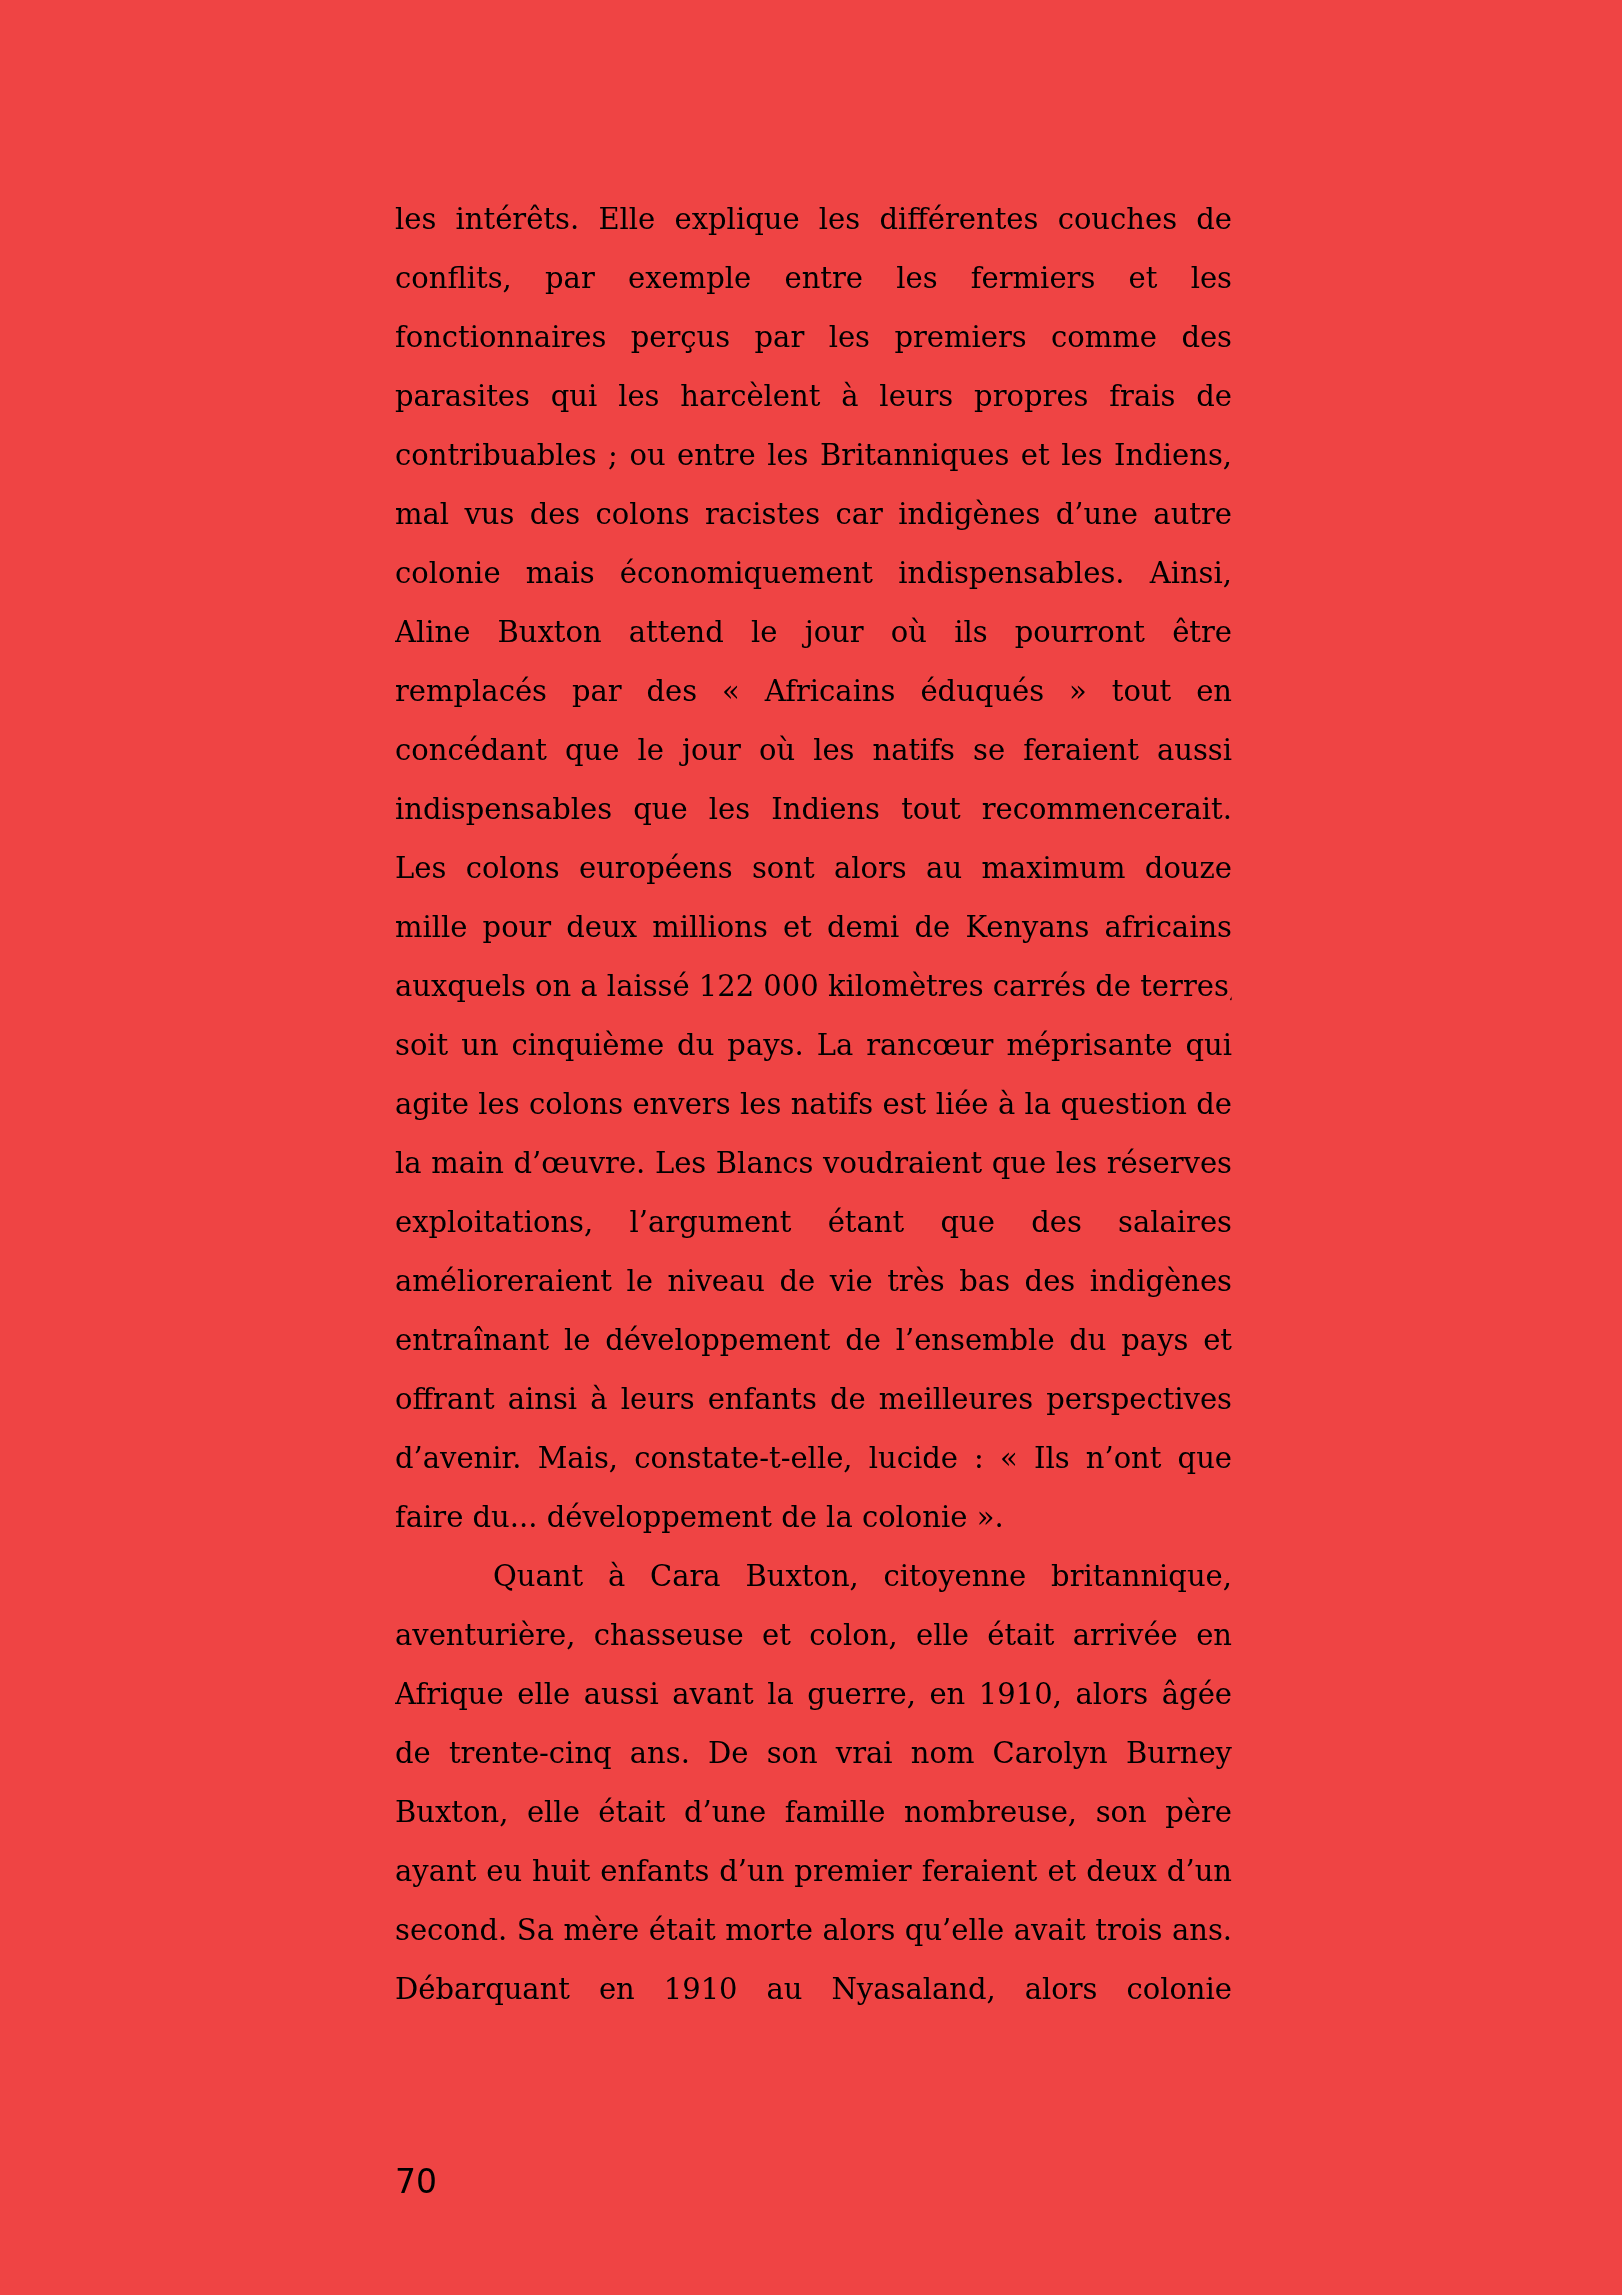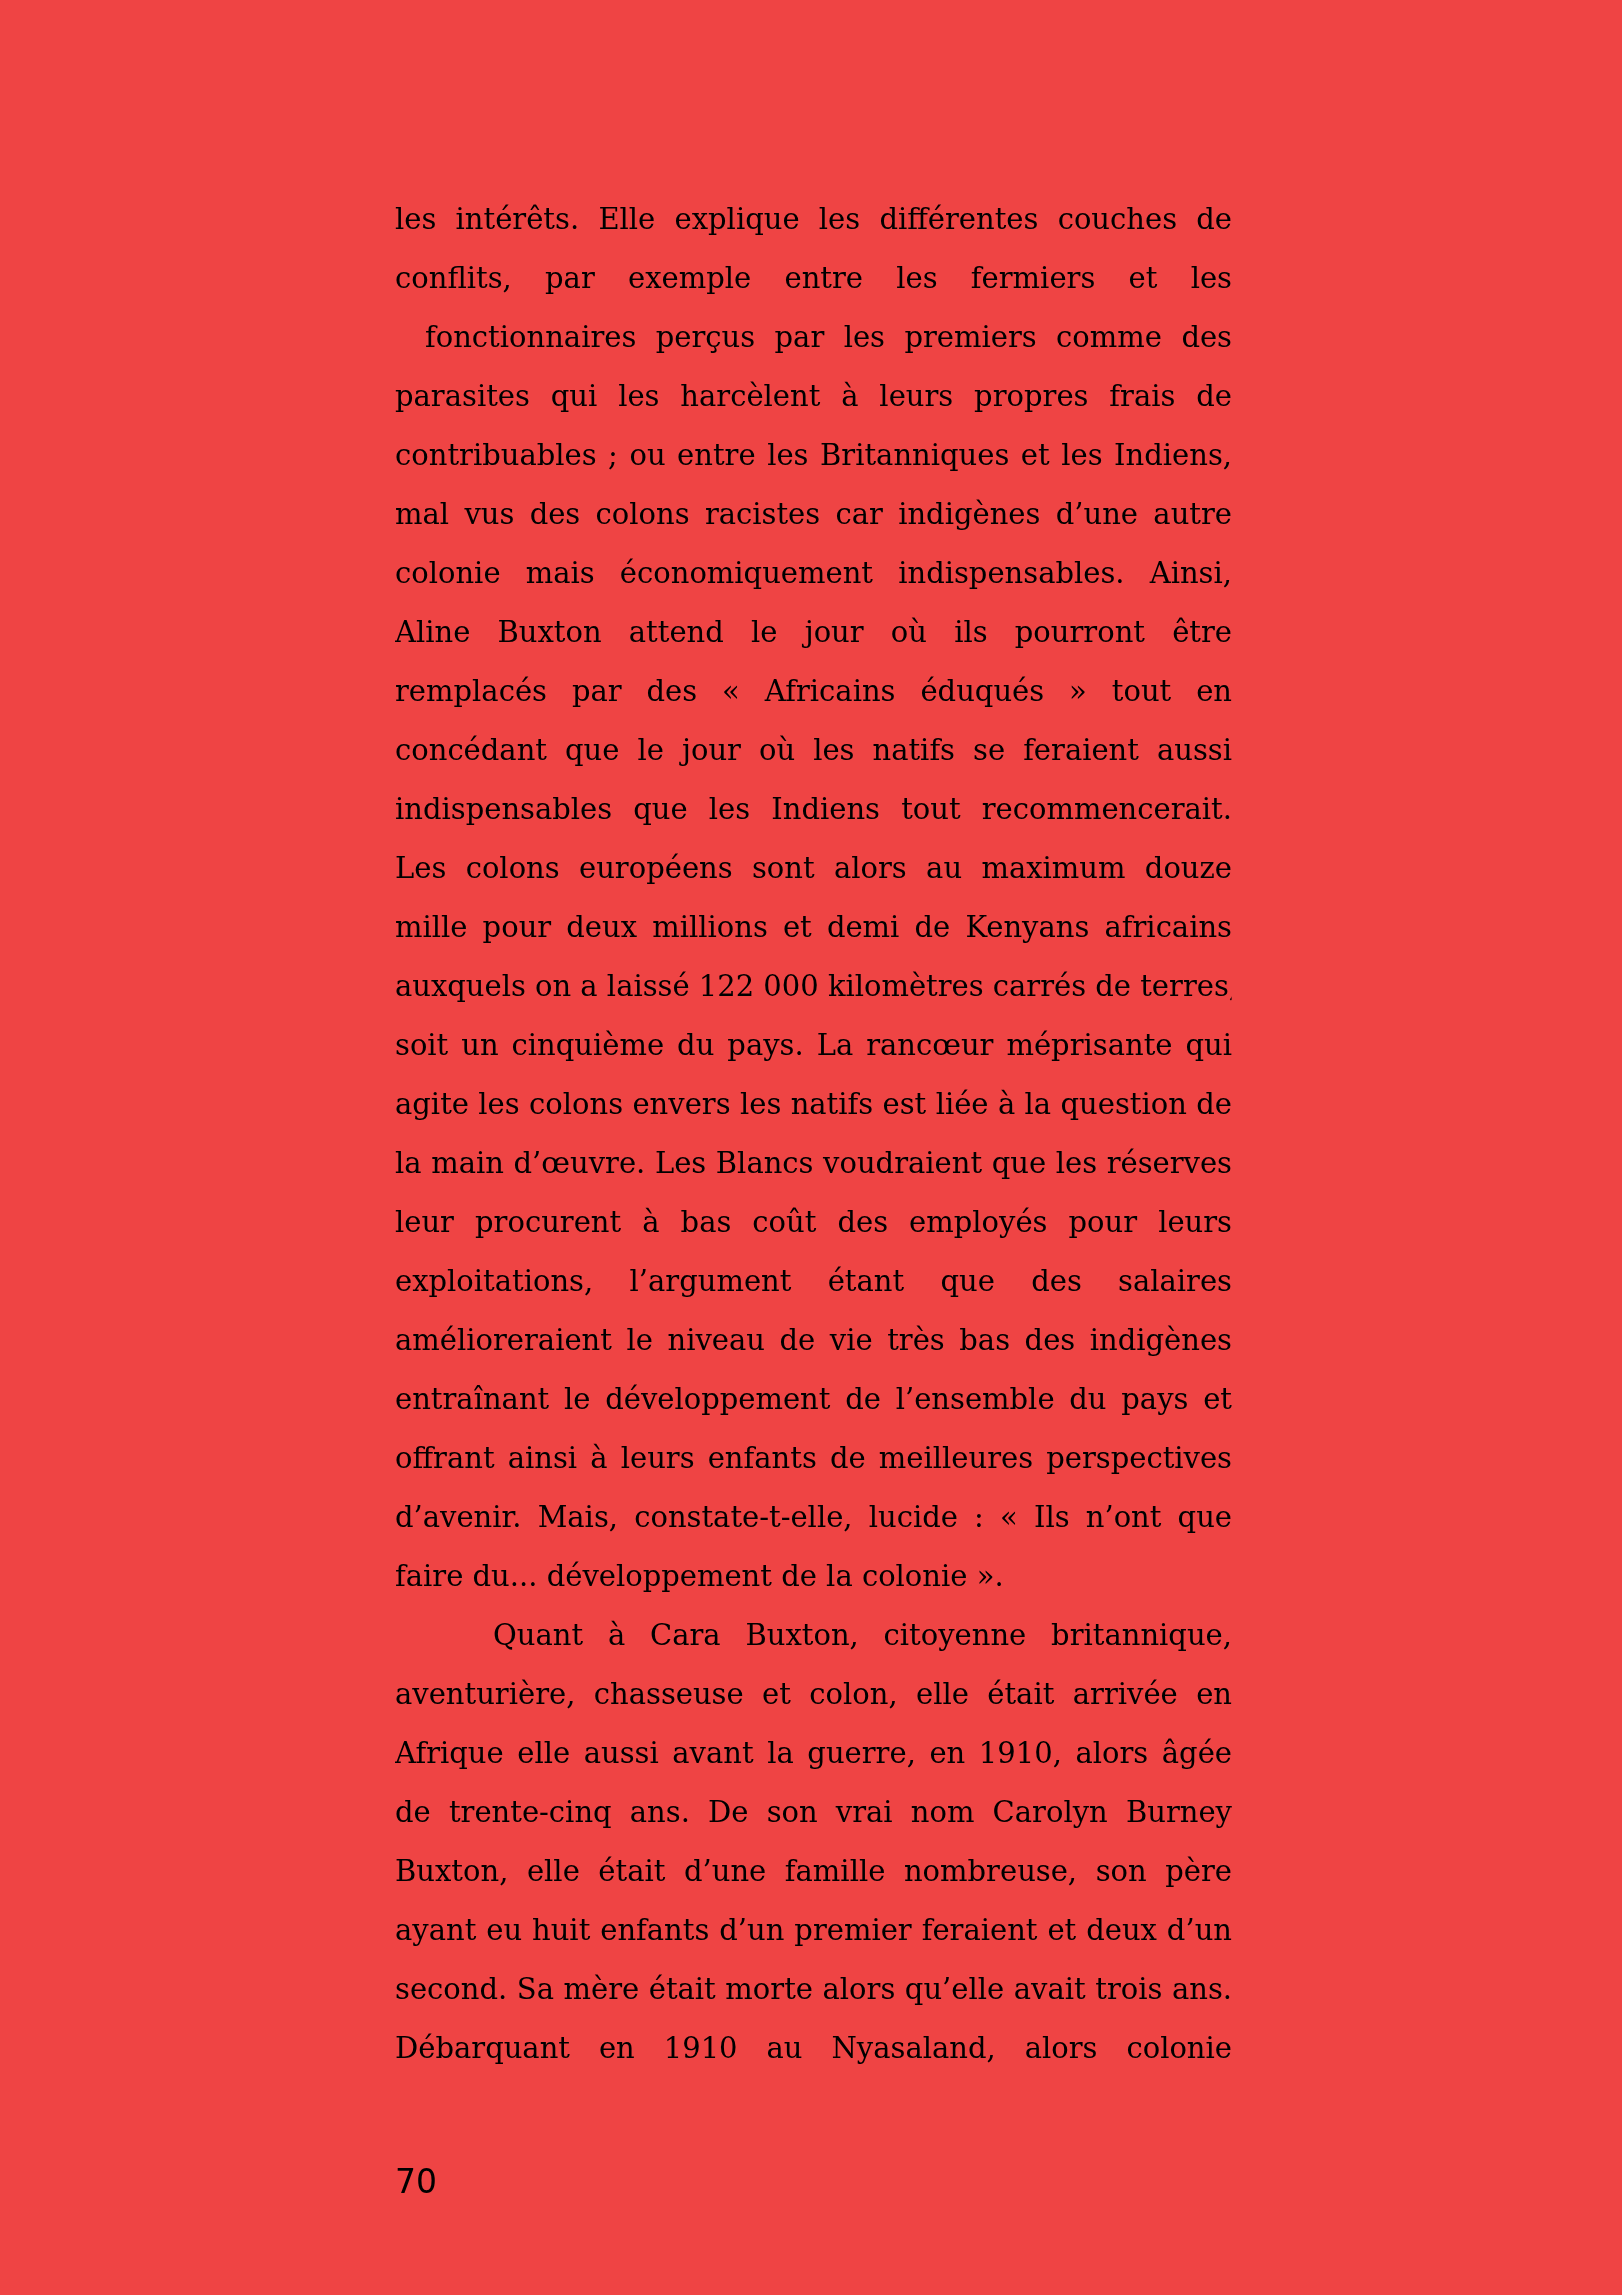--- a/index.html
+++ b/index.html
@@ -59,36 +59,35 @@
 </style>
 </head>
 <body>
 
 <div class="page">
   <div class="text-block">
 
     <div class="paragraph">
       <span class="line" style="white-space: normal;">les intérêts. Elle explique les différentes couches de</span>
       <span class="line" style="white-space: normal;">conflits, par exemple entre les fermiers et les</span>
-      <span class="line" style="white-space: normal; margin-left: 30px;">fonctionnaires perçus par les premiers comme des</span>
+      <span class="line" style="white-space: normal;">fonctionnaires perçus par les premiers comme des</span>
       <span class="line" style="white-space: normal;">parasites qui les harcèlent à leurs propres frais de</span>
       <span class="line" style="white-space: normal;">contribuables ; ou entre les Britanniques et les Indiens,</span>
       <span class="line" style="white-space: normal;">mal vus des colons racistes car indigènes d’une autre</span>
       <span class="line" style="white-space: normal;">colonie mais économiquement indispensables. Ainsi,</span>
       <span class="line" style="white-space: normal;">Aline Buxton attend le jour où ils pourront être</span>
       <span class="line" style="white-space: normal;">remplacés par des « Africains éduqués » tout en</span>
       <span class="line" style="white-space: normal;">concédant que le jour où les natifs se feraient aussi</span>
       <span class="line" style="white-space: normal;">indispensables que les Indiens tout recommencerait.</span>
       <span class="line" style="white-space: normal;">Les colons européens sont alors au maximum douze</span>
       <span class="line" style="white-space: normal;">mille pour deux millions et demi de Kenyans africains</span>
       <span class="line" style="white-space: nowrap; transform: scaleX(0.999524); width: 837px; text-align-last: left;">auxquels on a laissé 122 000 kilomètres carrés de terres,</span>
       <span class="line" style="white-space: normal;">soit un cinquième du pays. La rancœur méprisante qui</span>
       <span class="line" style="white-space: normal;">agite les colons envers les natifs est liée à la question de</span>
       <span class="line" style="white-space: normal;">la main d’œuvre. Les Blancs voudraient que les réserves</span>
-      <span class="line" style="white-space: normal;">leur procurent à bas coût des employés pour leurs</span>
       <span class="line" style="white-space: normal;">exploitations, l’argument étant que des salaires</span>
       <span class="line" style="white-space: normal;">amélioreraient le niveau de vie très bas des indigènes</span>
       <span class="line" style="white-space: normal;">entraînant le développement de l’ensemble du pays et</span>
       <span class="line" style="white-space: normal;">offrant ainsi à leurs enfants de meilleures perspectives</span>
       <span class="line" style="white-space: normal;">d’avenir. Mais, constate-t-elle, lucide : « Ils n’ont que</span>
       <span class="line last" style="white-space: normal;">faire du... développement de la colonie ».</span>
     </div>
 
     <div class="paragraph">
       <span class="line indent" style="white-space: normal;">Quant à Cara Buxton, citoyenne britannique,</span>

